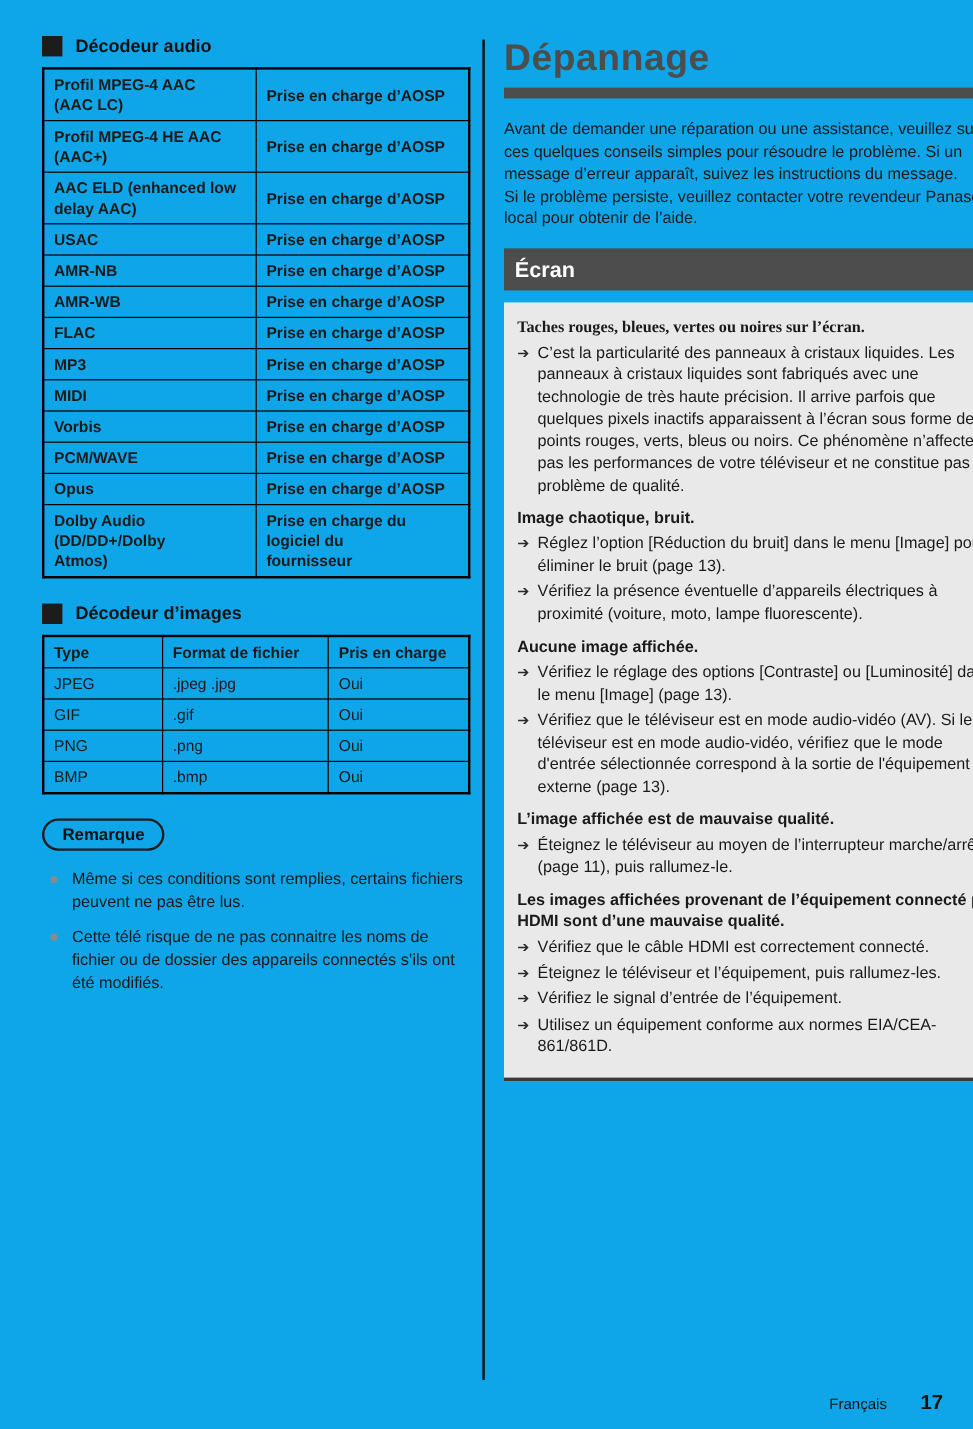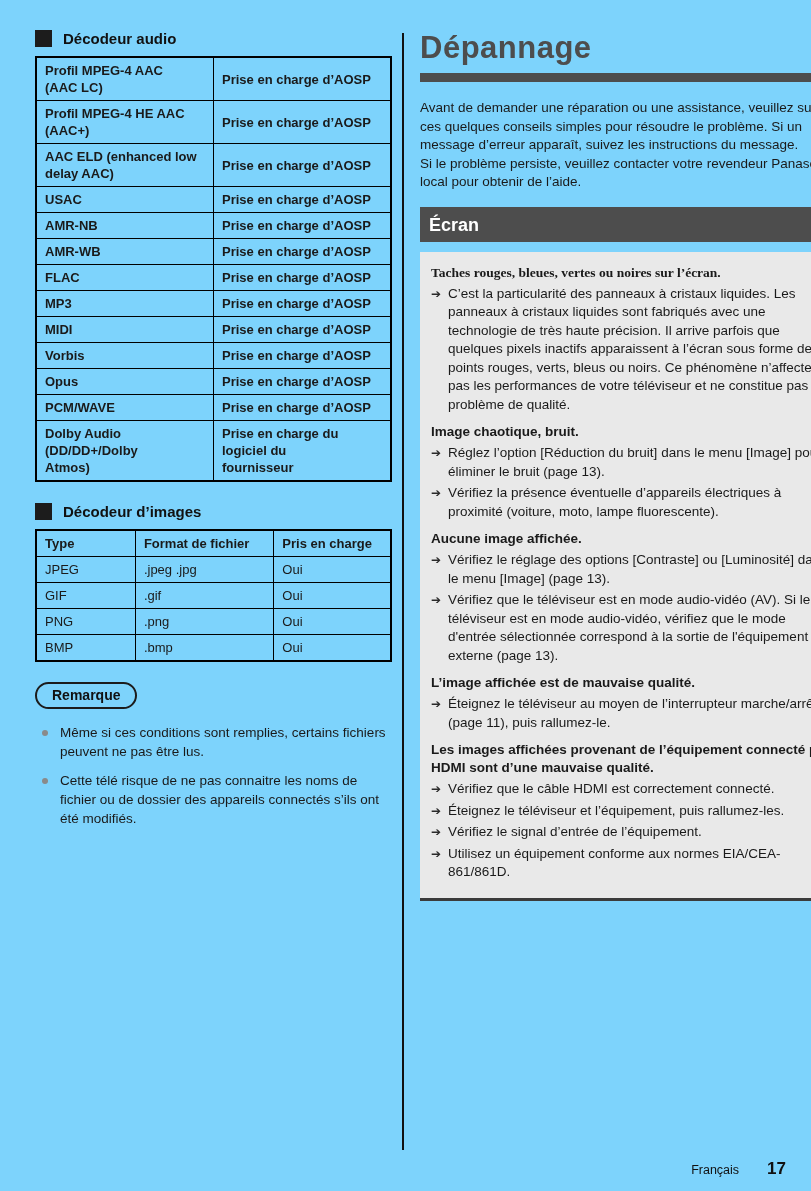--- a/index.html
+++ b/index.html
@@ -3,21 +3,21 @@
 <meta charset="utf-8">
 <style>
   * { margin: 0; padding: 0; box-sizing: border-box; }
   html, body { background: #ffffff; }
   body { font-family: "Liberation Sans", "DejaVu Sans", sans-serif; color: #1a1a1a; }
 
   .page {
     position: relative;
     width: 811px;
     height: 1191px;
-    background: #7dd3fc;
+    background: #0ea5e9;
     overflow: hidden;
   }
 
   
   .col-left {
     position: absolute;
     left: 35px; top: 30px;
     width: 357px;
   }
   .col-divider {
@@ -216,25 +216,25 @@
         </tr>
         <tr>
           <td>MIDI</td>
           <td>Prise en charge d’AOSP</td>
         </tr>
         <tr>
           <td>Vorbis</td>
           <td>Prise en charge d’AOSP</td>
         </tr>
         <tr>
+          <td>PCM/WAVE</td>
+          <td>Prise en charge d’AOSP</td>
+        </tr>
+        <tr>
           <td>Opus</td>
-          <td>Prise en charge d’AOSP</td>
-        </tr>
-        <tr>
-          <td>PCM/WAVE</td>
           <td>Prise en charge d’AOSP</td>
         </tr>
         <tr>
           <td>Dolby Audio (DD/DD+/Dolby
 Atmos)</td>
           <td>Prise en charge du logiciel du
 fournisseur</td>
         </tr>
       </tbody>
     </table>

